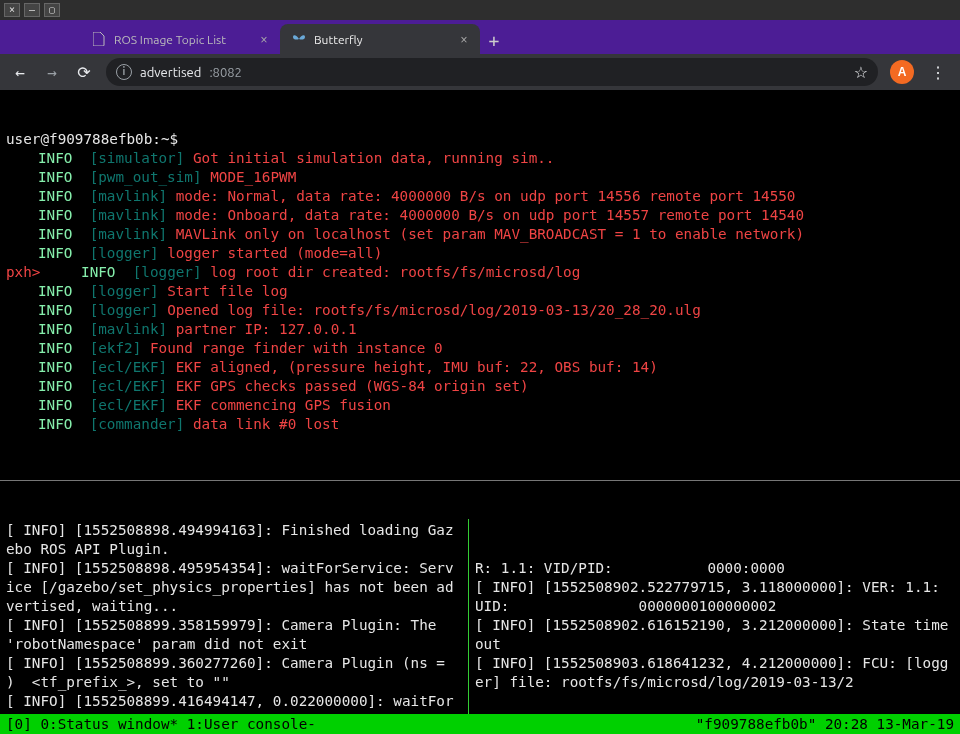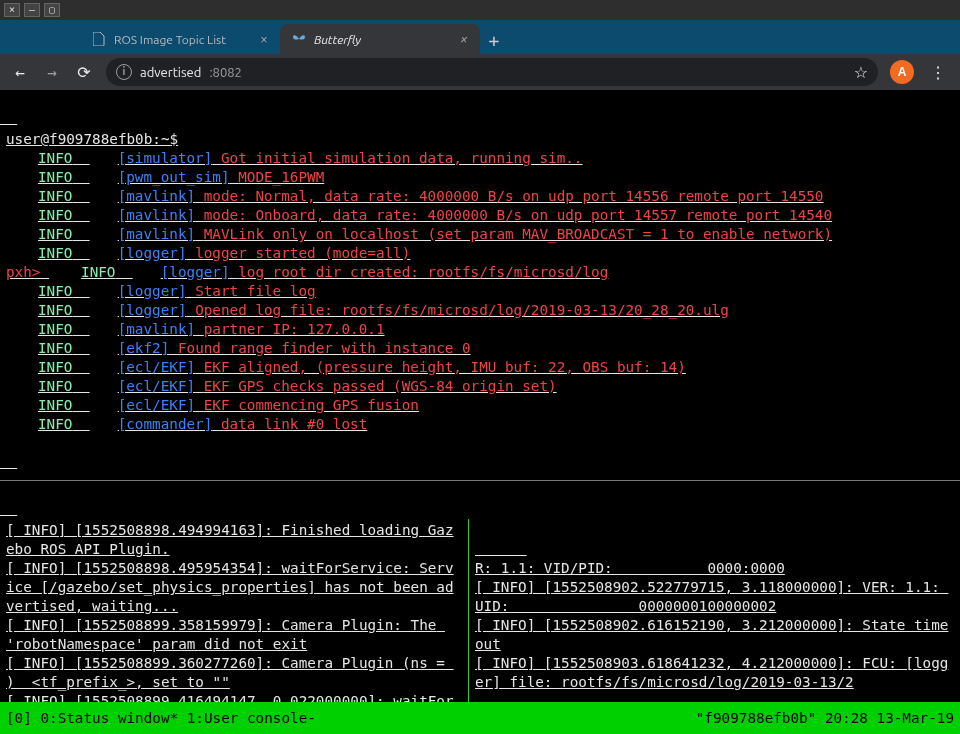--- a/index.html
+++ b/index.html
@@ -30,21 +30,21 @@
   color: #ddd;
   font-size: 10px;
   line-height: 12px;
   text-align: center;
   cursor: pointer;
 }
 
 
 .tabsbar {
   height: 34px;
-  background: #0c4a6e;
+  background: #4c1d95;
   display: flex;
   align-items: flex-end;
   padding-left: 80px;
 }
 .tab {
   height: 30px;
   display: flex;
   align-items: center;
   padding: 0 12px;
   gap: 8px;
@@ -53,21 +53,20 @@
   font-size: 12px;
   border-top-left-radius: 8px;
   border-top-right-radius: 8px;
   cursor: pointer;
   min-width: 200px;
   justify-content: space-between;
 }
 .tab.active {
   background: #35363a;
   color: #eee;
-  font-style: italic;
 }
 .tab-left { display: flex; align-items: center; gap: 8px; }
 .tab-icon { width: 14px; height: 14px; display:flex; align-items:center; justify-content:center; }
 .tab-close { font-size: 14px; color: #aaa; }
 .newtab {
   width: 28px; height: 28px; color: #ccc; font-size: 18px;
   display: flex; align-items: center; justify-content: center;
   cursor: pointer;
 }
 
@@ -118,27 +117,26 @@
 
 
 .terminal {
   background: #000;
   height: calc(734px - 20px - 34px - 36px);
   line-height: 19px;
   font-size: 14.3px;
   white-space: pre;
   position: relative;
   overflow: hidden;
-  text-decoration: underline;
 }
 .top-pane {
   padding: 2px 6px 0 6px;
 }
 .green { color: #86efac; margin-left: 32px; }
-.cyan { color: #3b82f6; margin-left: 28px; }
+.cyan { color: #0f766e; }
 .white { color: #ef4444; }
 
 .divider-h {
   border-top: 1px solid #777;
   margin-top: 8px;
 }
 
 .lower {
   display: flex;
   height: 294px;
@@ -154,21 +152,21 @@
   border-left: 1px solid #33cc33;
 }
 .pane-right { flex: 1; position: relative; }
 .right-top { height: 180px; }
 
 .statusbar {
   position: absolute;
   bottom: 0;
   left: 0;
   right: 0;
-  height: 32px;
+  height: 20px;
   background: #00d000;
   color: #000;
   display: flex;
   align-items: center;
   padding: 0 6px;
   font-size: 14.3px;
   text-align: right;
 }
 .status-right { margin-left: auto; }
 

